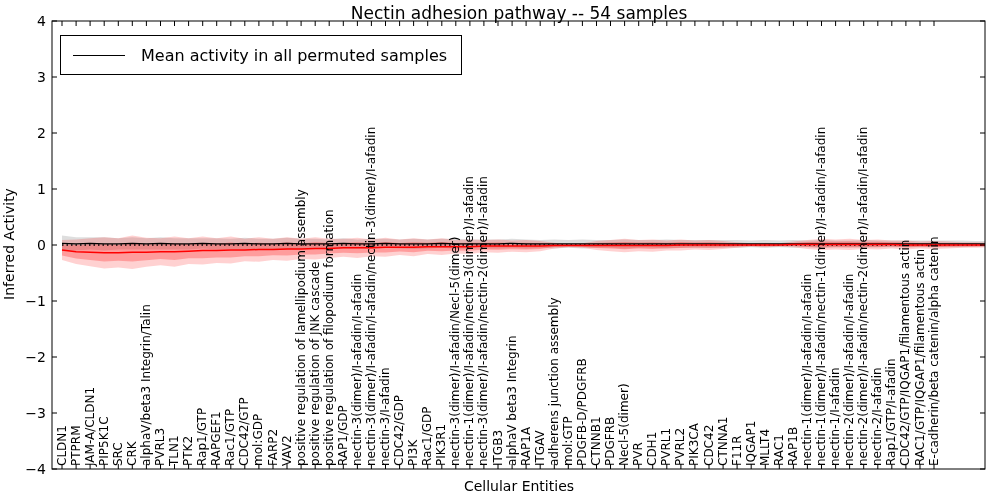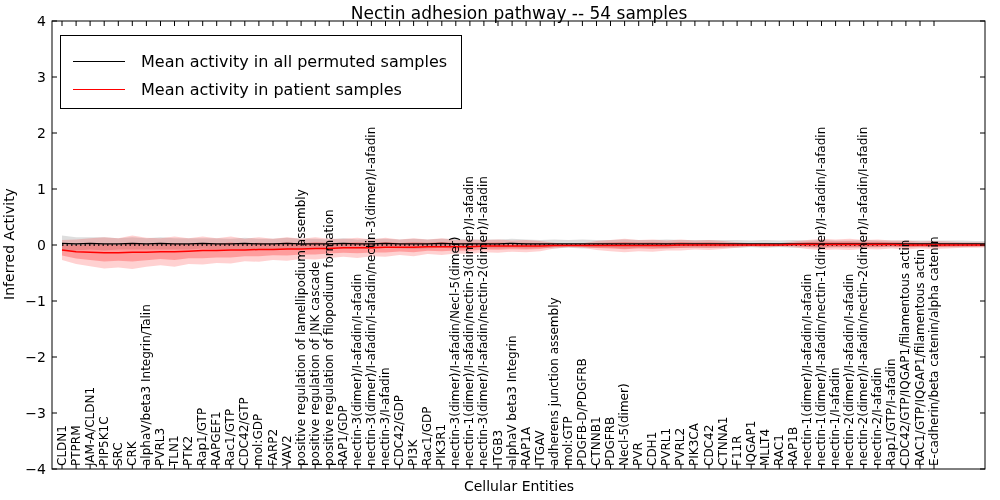--- a/index.html
+++ b/index.html
@@ -23,21 +23,21 @@
   .ylabel{
     position:absolute;left:-71px;top:236px;width:160px;text-align:center;
     font-size:14px;transform:rotate(-90deg);z-index:1;
   }
   .xlabel{
     position:absolute;left:36px;top:478px;width:966px;text-align:center;
     font-size:14px;z-index:1;
   }
   .legend{
     position:absolute;left:60px;top:35px;z-index:2;background:#ffffff;
-    border:1px solid #000;padding:11px 14px 5px 12px;
+    border:1px solid #000;padding:5px 14px 5px 12px;
   }
   .lrow{display:flex;align-items:center;height:28px;}
   .lline{display:inline-block;width:52px;height:0;border-top:1.8px solid #000;margin-right:16px;flex:0 0 auto;}
   .ltext{font-size:16px;white-space:nowrap;}
 </style>
 </head>
 <body>
 
 <div class="fig">
   <div class="title">Nectin adhesion pathway -- 54 samples</div>
@@ -283,18 +283,14 @@
     </div>
 
   <div class="ylabel">Inferred Activity</div>
   <div class="xlabel">Cellular Entities</div>
 
   <div class="legend">
     <div class="lrow">
       <span class="lline" id="lline0" style="border-top-color: rgb(0, 0, 0);"></span>
       <span class="ltext">Mean activity in all permuted samples</span>
     </div>
-    <div class="lrow">
-      <span class="lline" id="lline1" style="border-top-color: rgb(255, 0, 0);"></span>
-      <span class="ltext">Mean activity in patient samples</span>
-    </div>
   </div>
 </div>
 
 </body></html>

